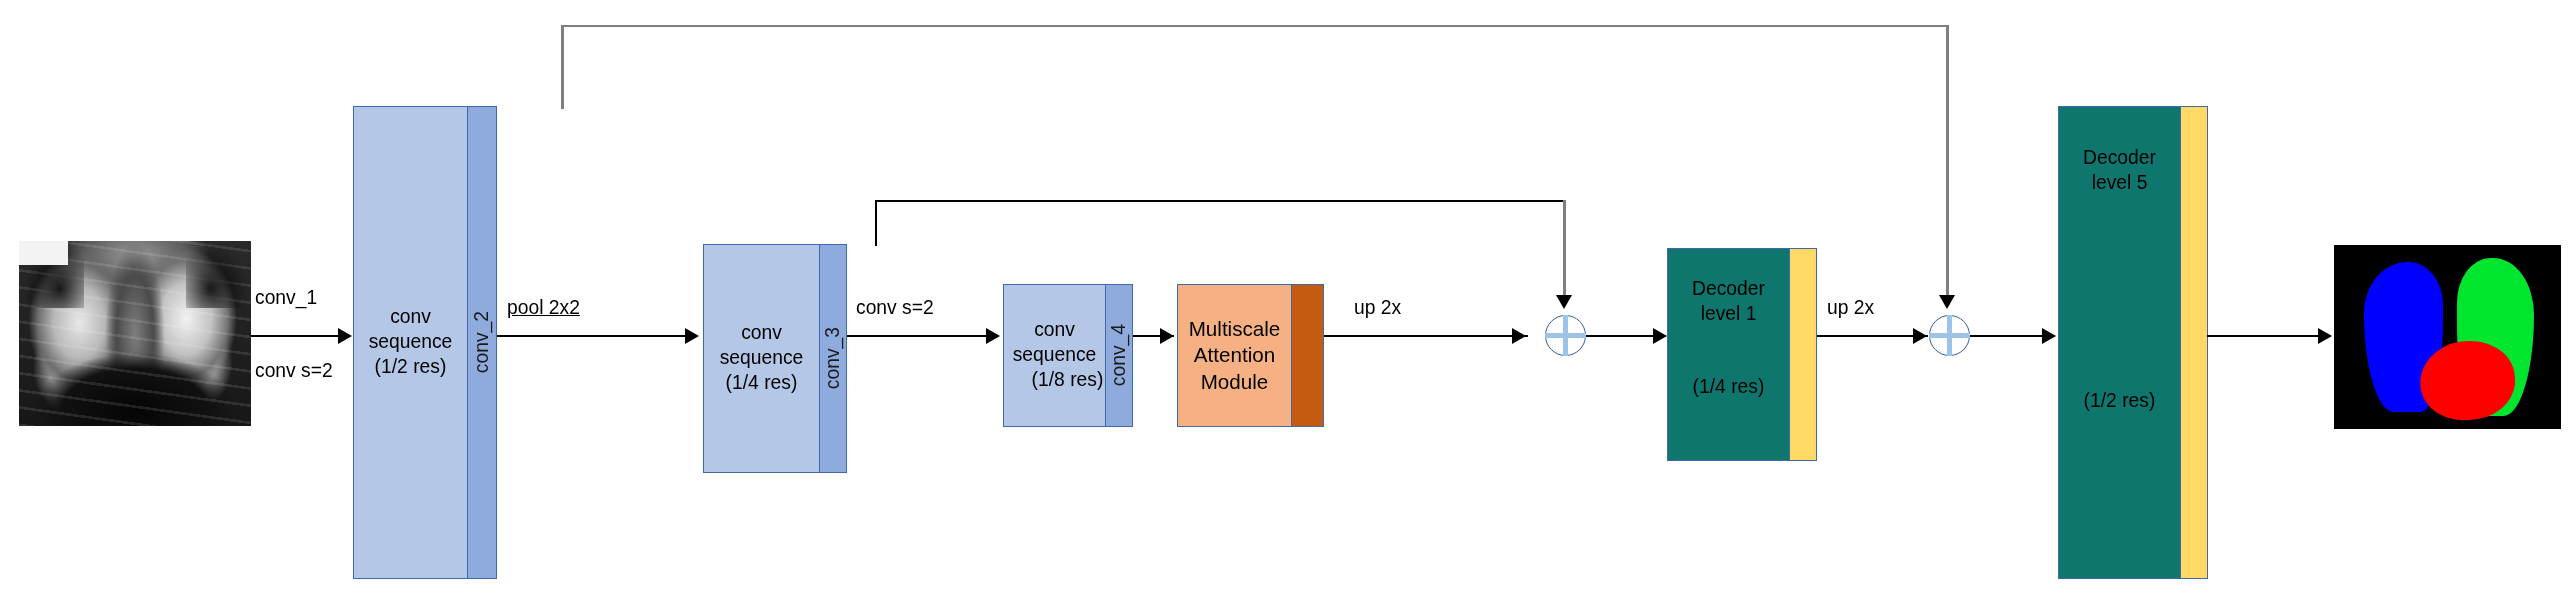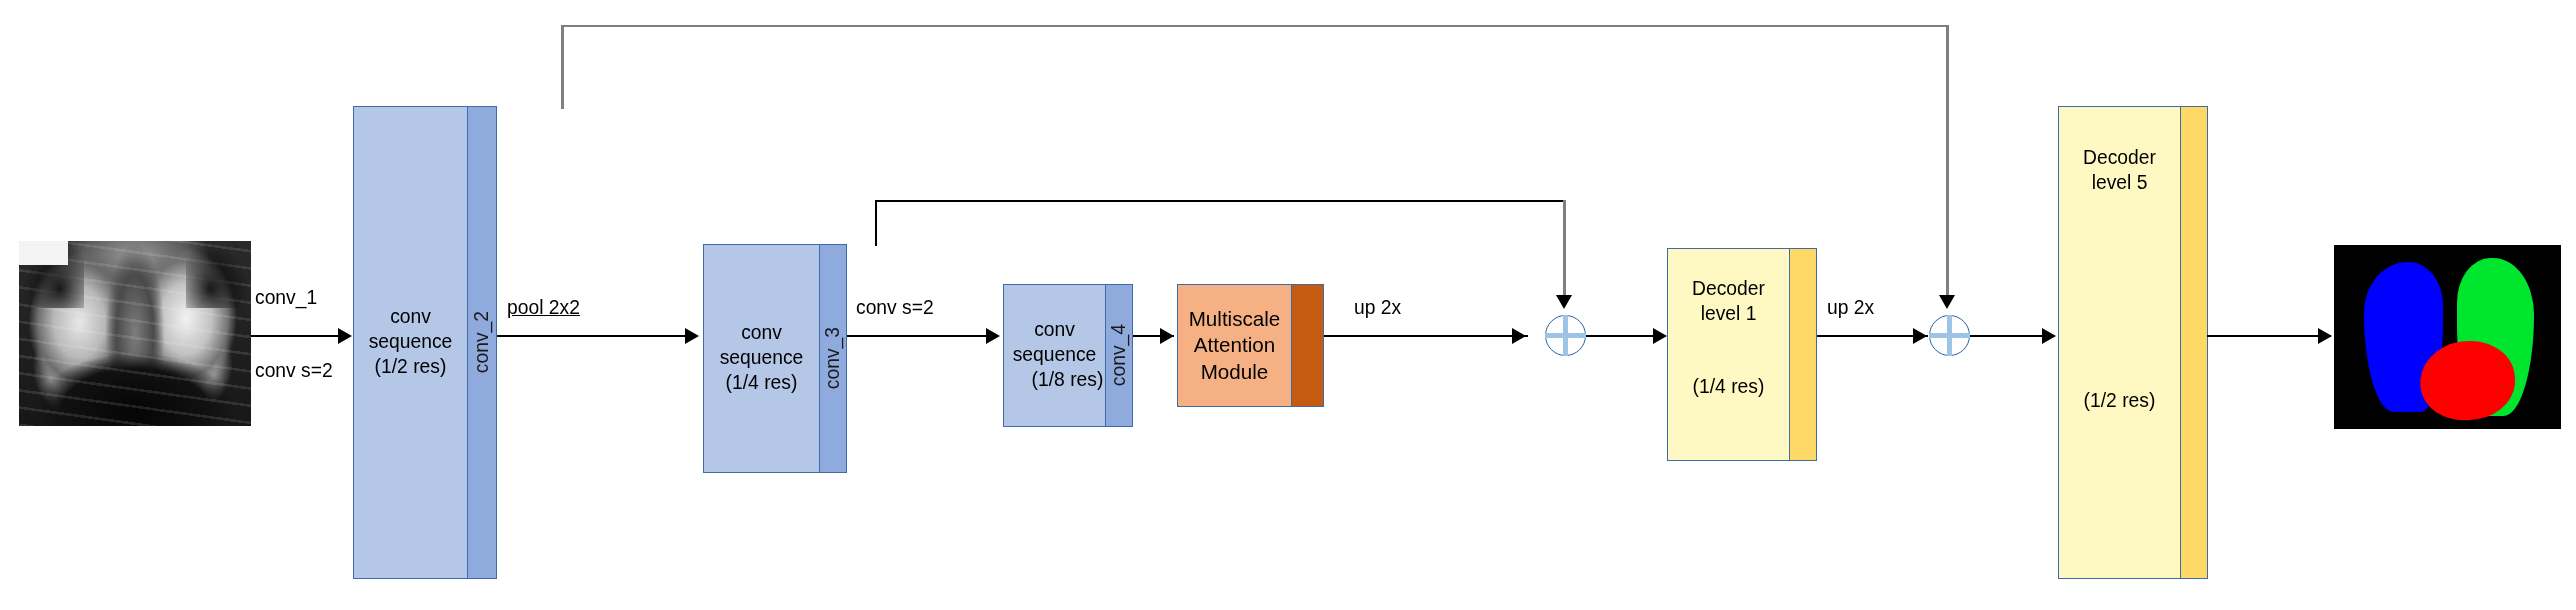--- a/index.html
+++ b/index.html
@@ -8,21 +8,21 @@
 
   .blk{position:absolute;box-sizing:border-box;border:1.9px solid #3f6ba8;display:flex;flex-direction:row;}
   .blk .main{flex:1 1 auto;display:flex;flex-direction:column;align-items:center;justify-content:center;}
   .blk .strip{flex:0 0 auto;display:flex;align-items:center;justify-content:center;border-left:1.9px solid #3f6ba8;}
   .blk .strip span{writing-mode:vertical-rl;transform:rotate(180deg);white-space:nowrap;font-size:19.3px;color:#1a1a1a;}
 
   .enc{background:#b4c7e7;}
   .enc .strip{background:#8faadc;}
   .att{background:#f5b183;}
   .att .strip{background:#c55a11;border-left:1.9px solid #3f6ba8;}
-  .dec{background:#fef9c3;}
+  .dec{background:#0f766e;}
   .dec .strip{background:#ffd966;}
 
   .ln{position:absolute;font-size:19.3px;color:#000;display:flex;flex-direction:column;align-items:center;justify-content:center;text-align:center;line-height:1.28;white-space:nowrap;}
   .ln.big{font-size:20.6px;}
 
   .lbl{position:absolute;font-size:19.3px;color:#000;white-space:nowrap;line-height:1;}
 
   
   .h{position:absolute;height:1.9px;background:#000;}
   .v{position:absolute;width:1.9px;background:#000;}
@@ -116,21 +116,21 @@
       <div class="ln" style="position:relative;margin-left:26px;">(1/8 res)</div>
     </div>
     <div class="strip" style="width:26px;">
       <span>conv_4</span>
     </div>
   </div>
 
   <div class="h" style="left:1133px;top:335px;width:41px;"></div>
   <div class="ah" style="left:1160px;top:328px;"></div>
 
-  <div class="blk att" style="left:1177px;top:284px;width:147px;height:123px;">
+  <div class="blk att" style="left:1177px;top:284px;width:147px;height:143px;">
     <div class="main">
       <div class="ln big" style="position:relative;">Multiscale</div>
       <div class="ln big" style="position:relative;">Attention</div>
       <div class="ln big" style="position:relative;">Module</div>
     </div>
     <div class="strip" style="width:31px;">
       
     </div>
   </div>
 

